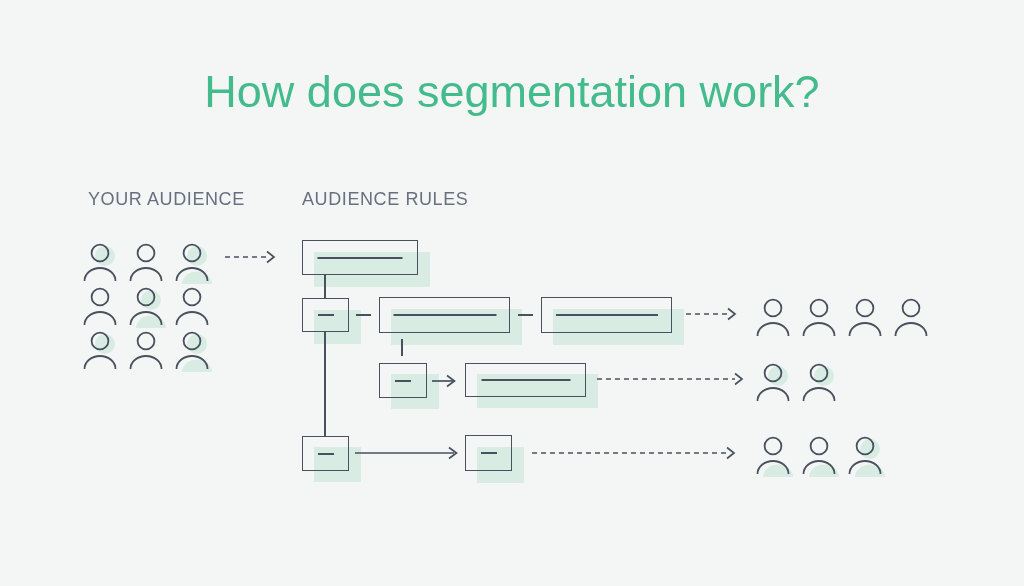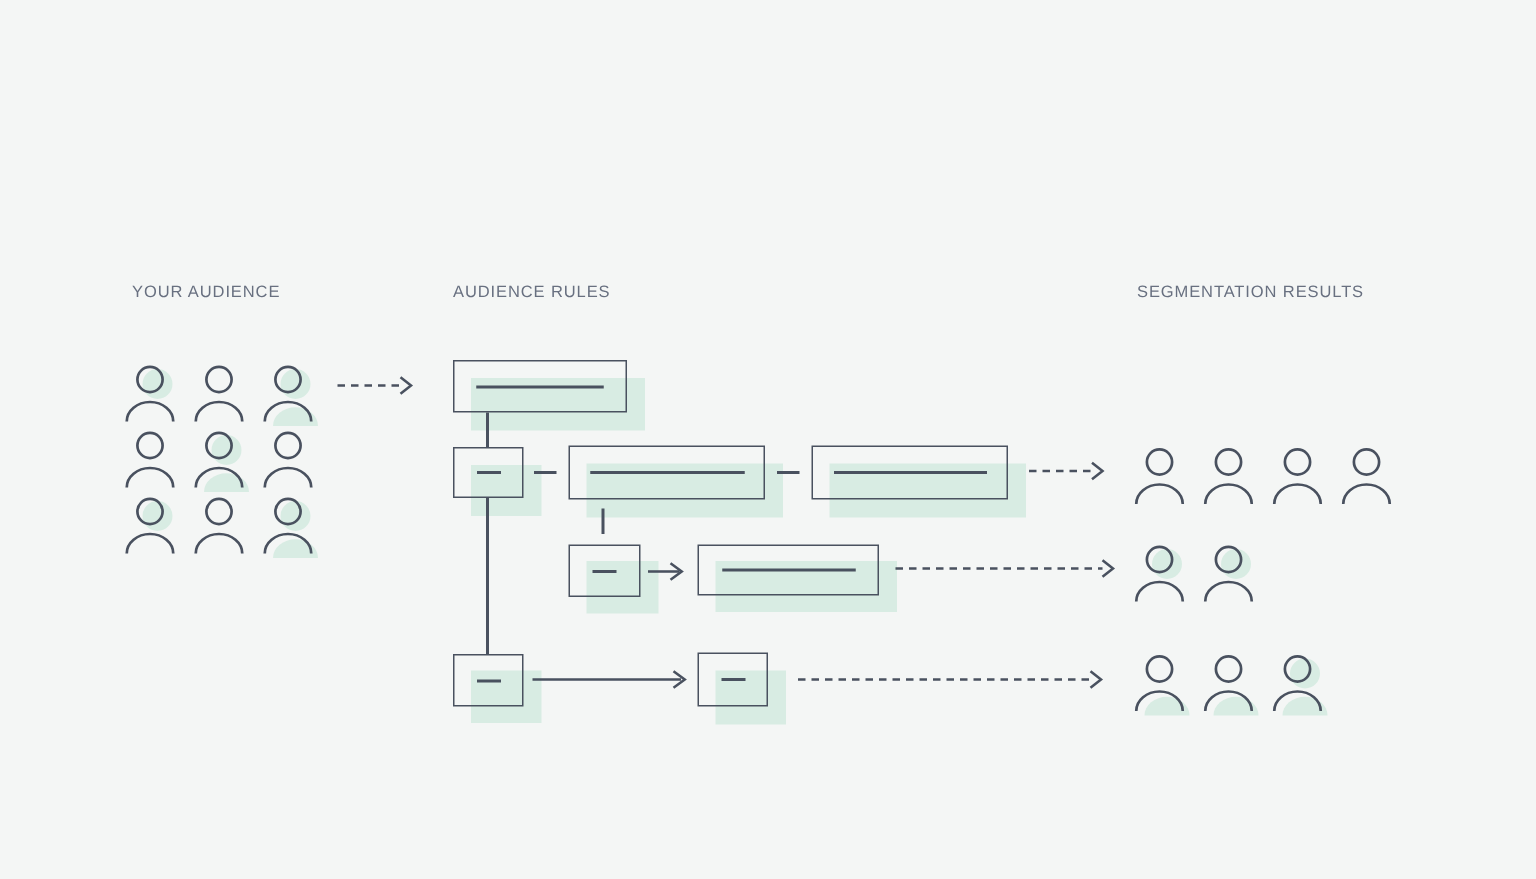--- a/index.html
+++ b/index.html
@@ -8,21 +8,21 @@
     background:var(--background,#f4f6f5);
     overflow:hidden;
     font-family:"Liberation Sans", sans-serif;
   }
   .title {
     position:absolute; left:0; right:0; top:66px;
     text-align:center; font-size:45px; font-weight:400;
     color:var(--title-green,#43bb8c); letter-spacing:0px; margin:0;
   }
   .sec-label {
-    position:absolute; top:189px; font-size:11px; font-weight:400;
+    position:absolute; top:189px; font-size:18px; font-weight:400;
     letter-spacing:0.6px; color:var(--label-gray,#687080); white-space:nowrap;
   }
   .prow { position:absolute; display:flex; gap:10px; }
   .person { width:36px; height:40px; overflow:visible; display:block; }
   .person .stroke { fill:none; stroke:var(--line-dark,#49515f); stroke-width:1.8px; }
   .person .blob { fill:var(--mint,#d8ece3); display:none; }
   .person.hl-head .blob-head { display:block; }
   .person.hl-body .blob-body { display:block; }
   .person.hl-both .blob-head, .person.hl-both .blob-body { display:block; }
   .person.hl-none .blob-head, .person.hl-none .blob-body { display:none; }
@@ -33,24 +33,24 @@
   .conn { position:absolute; background:var(--line-dark,#49515f); z-index:2; }
   .arrow { position:absolute; overflow:visible; z-index:2; }
   .arrow line, .arrow path { stroke:var(--line-dark,#49515f); stroke-width:1.7px; fill:none; }
   .arrow.dashed line { stroke-dasharray:5 4; }
 </style>
 </head>
 <body>
 
 <div class="stage">
 
+  <h1 class="title">How does segmentation work?</h1>
 
   <div class="sec-label" style="left:88px">YOUR AUDIENCE</div>
   <div class="sec-label" style="left:302px">AUDIENCE RULES</div>
-  <div class="sec-label" style="left:758px">SEGMENTATION RESULTS</div>
 
   <div class="prow" style="left:83px;top:243px">
       <svg class="person hl-head" viewBox="0 0 36 40">
     <circle class="blob blob-head" cx="22" cy="13" r="10"></circle>
     <path class="blob blob-body" d="M 7 41 A 15 12.5 0 0 1 37 41 Z"></path>
     <circle class="stroke" cx="17" cy="10" r="8.4"></circle>
     <path class="stroke" d="M 1.5 38 A 15.5 13 0 0 1 32.5 38"></path>
   </svg>
       <svg class="person hl-none" viewBox="0 0 36 40">
     <circle class="blob blob-head" cx="22" cy="13" r="10"></circle>

